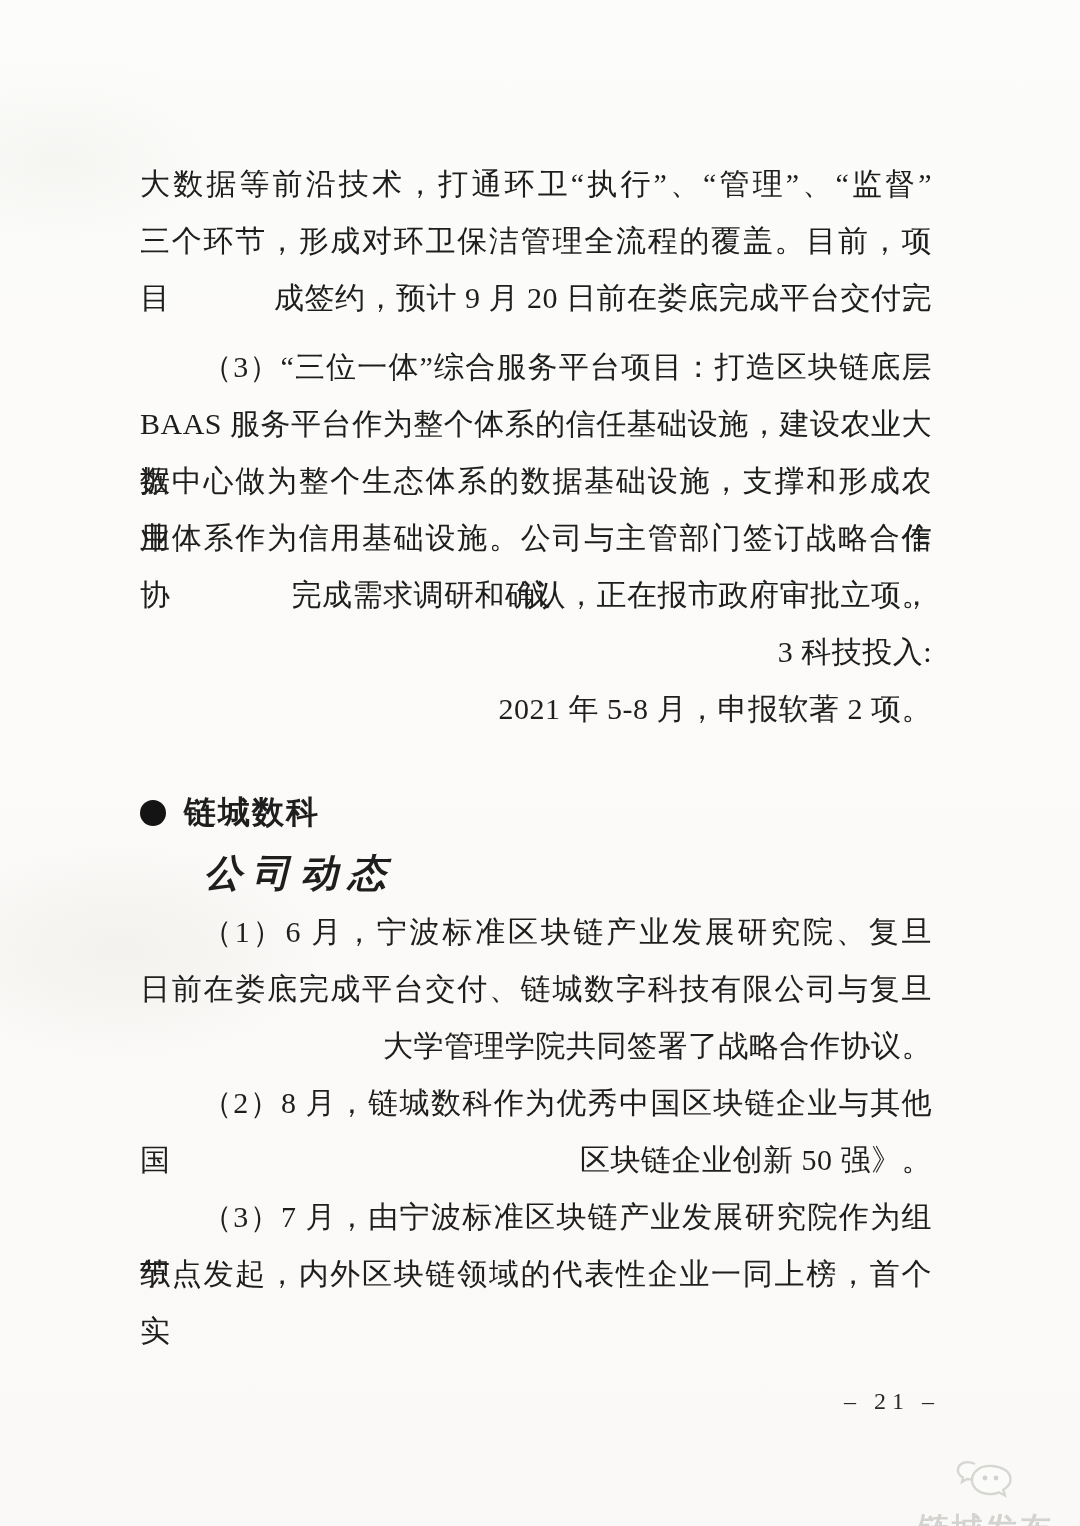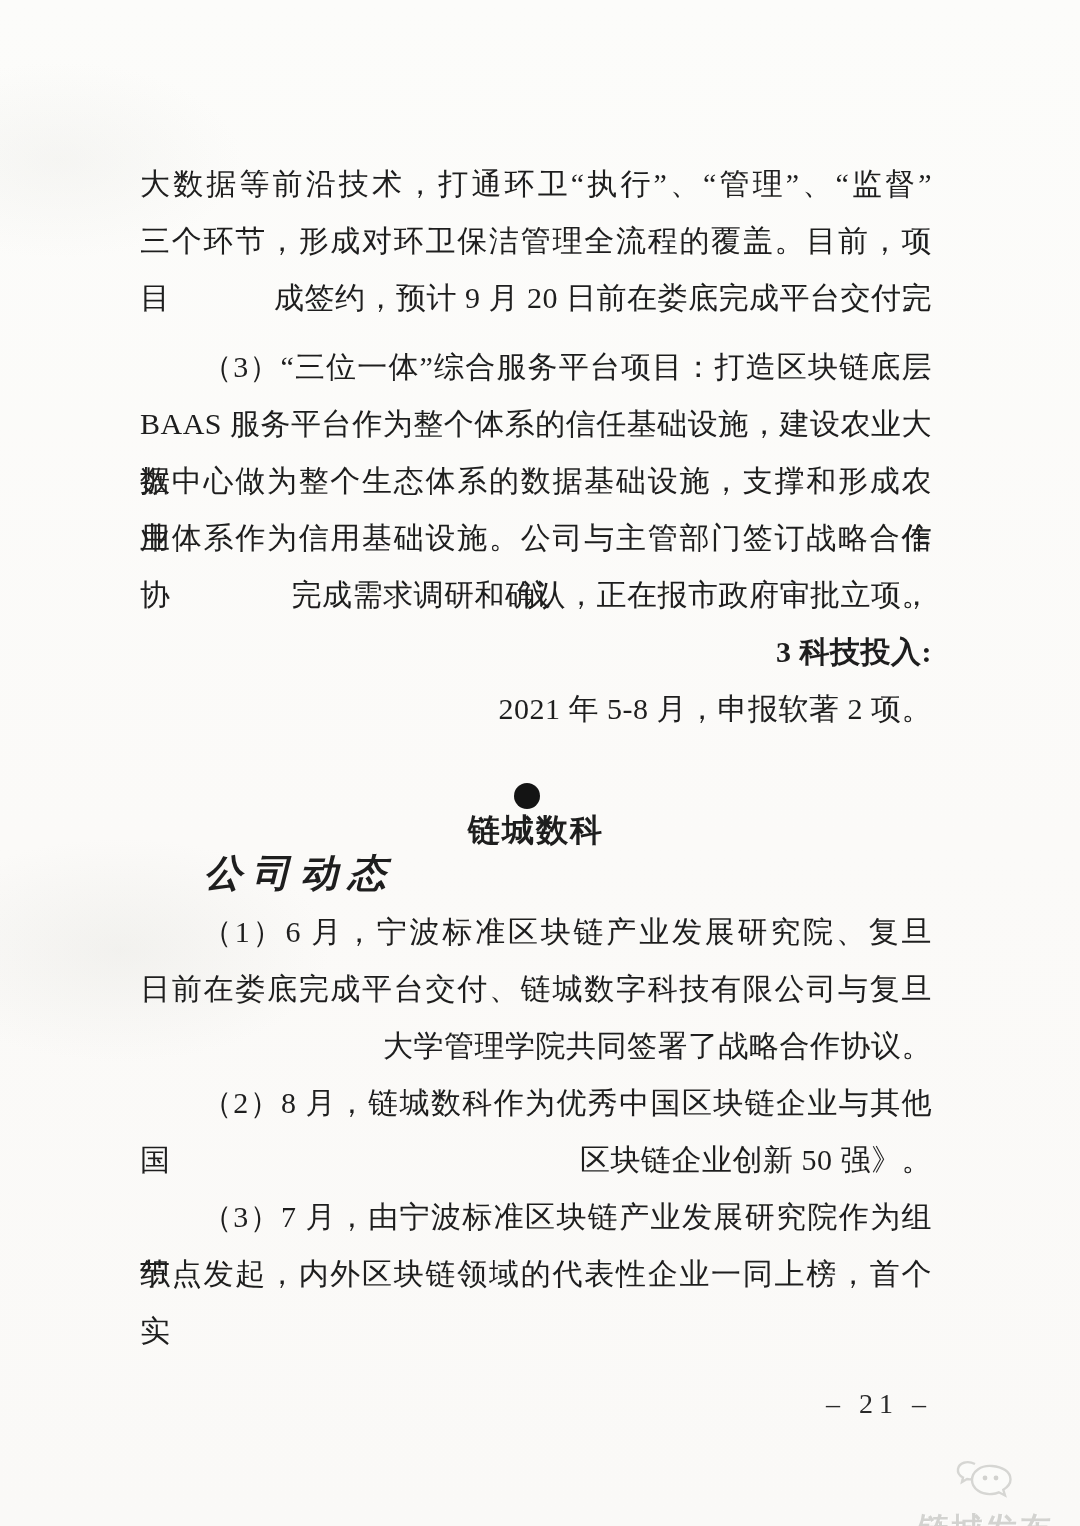--- a/index.html
+++ b/index.html
@@ -36,31 +36,30 @@
     letter-spacing: 0.5px;
     white-space: nowrap;
     text-align: right;
   }
   .just {
     white-space: normal;
     text-align: justify;
     text-align-last: justify;
   }
   .indent { text-indent: 62px; }
-  .bold { font-weight: bold; }
+  .bold { font-weight: normal; }
   .p-gap { margin-top: 12px; }
   .bullet-line {
     margin-top: 46px;
     height: 60px;
     display: flex;
     align-items: center;
     font-size: 32px;
     font-weight: bold;
     letter-spacing: 2px;
-    flex-direction: column;
   }
   .bullet-dot {
     width: 26px;
     height: 26px;
     background: #141414;
     border-radius: 50%;
     margin-right: 18px;
     flex: 0 0 auto;
   }
   .section-line {
@@ -68,22 +67,22 @@
     line-height: 60px;
     font-size: 38px;
     font-weight: bold;
     font-style: italic;
     text-indent: 64px;
     letter-spacing: 10px;
   }
   .pageno {
     position: absolute;
     top: 1388px;
-    right: 148px;
-    font-size: 28px;
+    right: 140px;
+    font-size: 24px;
     letter-spacing: 6px;
     color: #2a2a2a;
   }
   .watermark {
     position: absolute;
     top: 1450px;
     right: 26px;
     display: flex;
     align-items: center;
     gap: 8px;

